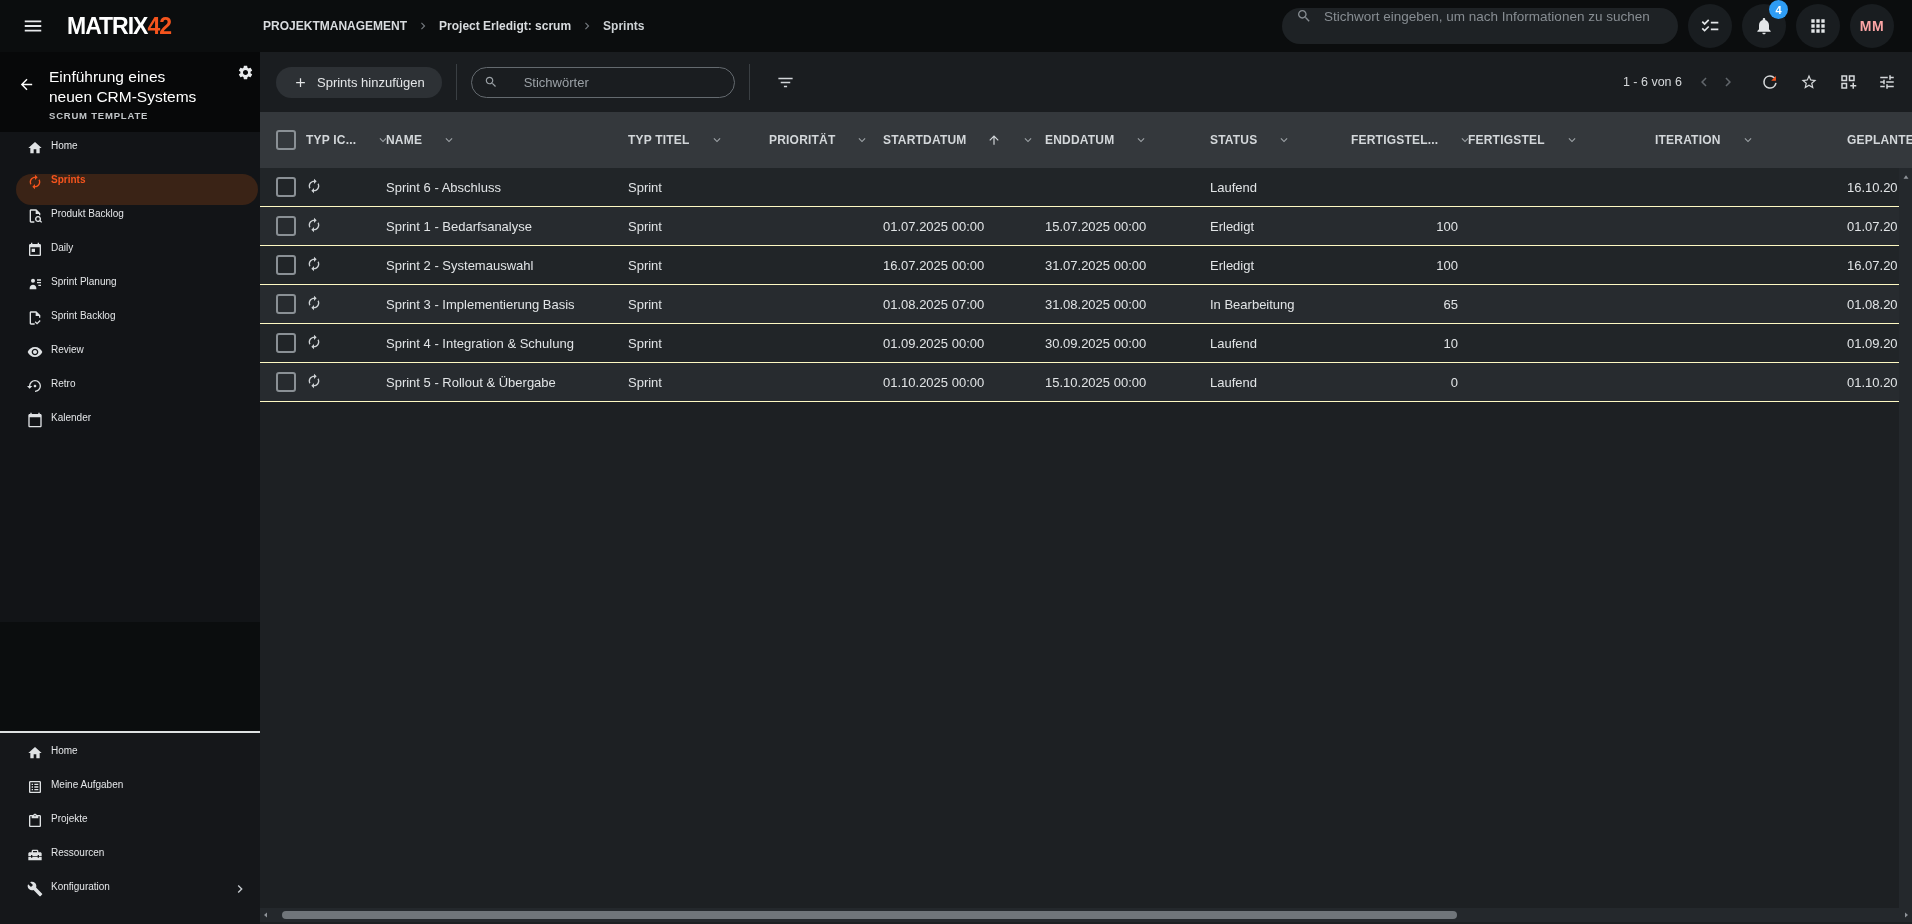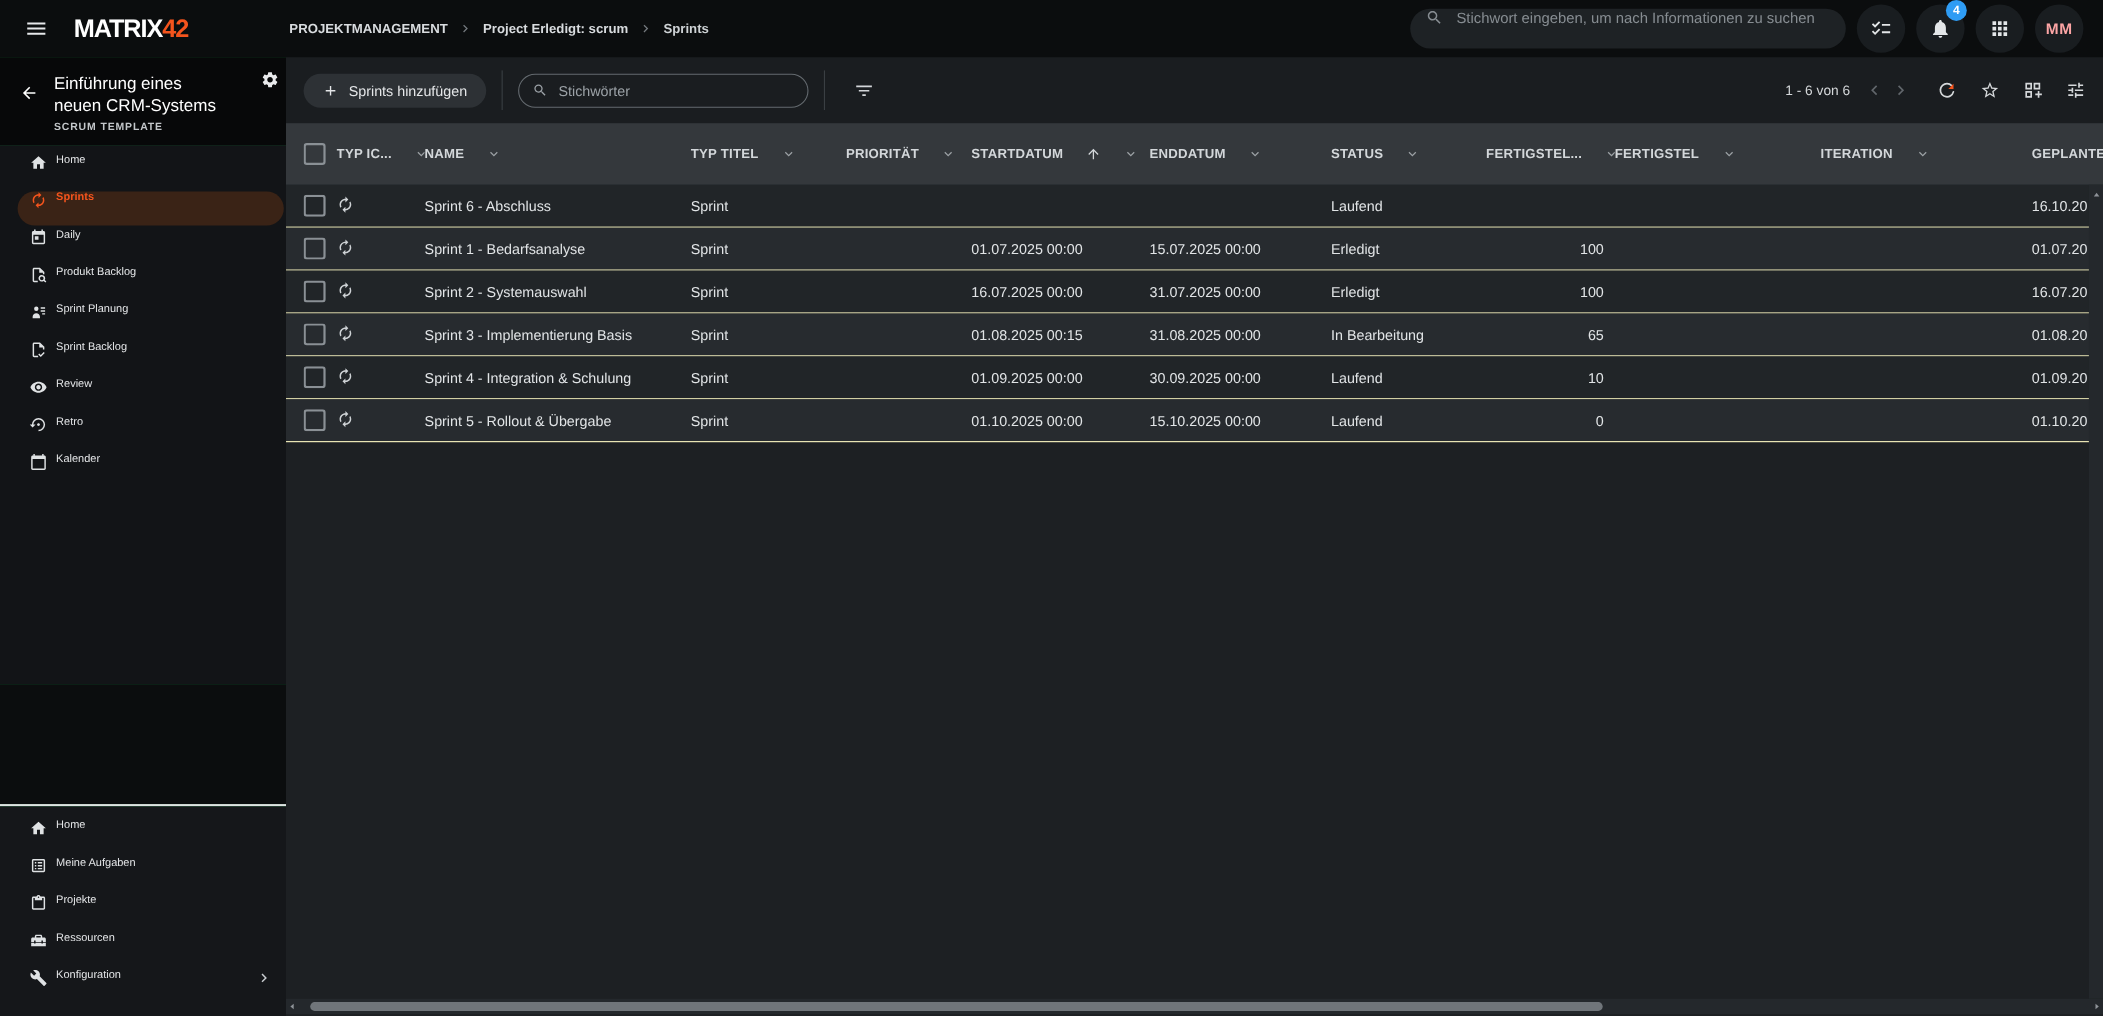--- a/index.html
+++ b/index.html
@@ -58,21 +58,21 @@
   .nav-item.active .ic{color:#f4541d;}
   .nav-item .submenu-arrow{margin-left:auto;color:#c8ccd0;}
 
   
   .content{position:absolute;left:260px;top:52px;right:0;bottom:0;background:#1d2023;overflow:hidden;}
   .toolbar{height:60px;background:#1a1d20;display:flex;align-items:center;padding:0 16px;}
   .add-btn{height:31px;border-radius:16px;background:#2d3135;color:#e4e6e8;font-size:13px;
     display:flex;align-items:center;gap:9px;padding:0 17px;cursor:pointer;white-space:nowrap;}
   .vdiv{width:1px;height:36px;background:#3a3f43;margin:0 14px;flex:none;}
   .kw-search{width:238px;height:29px;border:1px solid #646a6f;border-radius:16px;
-    display:flex;align-items:center;padding:0 12px;gap:8px;color:#9ba1a6;}
+    display:flex;align-items:center;padding:0 12px;gap:24px;color:#9ba1a6;}
   .kw-search input{flex:1;background:transparent;border:none;outline:none;color:#c6cacd;
     font-size:13px;font-family:inherit;min-width:0;}
   .kw-search input::placeholder{color:#9ba1a6;}
   .filter-btn{margin-left:12px;color:#d3d6d9;cursor:pointer;}
   .tb-spacer{flex:1;}
   .pagination{font-size:12.5px;color:#d5d8da;margin-right:10px;white-space:nowrap;}
   .pg-chev{color:#61666b;cursor:pointer;margin:0 3px;}
   .tb-icon{color:#d5d8da;cursor:pointer;margin-left:21px;}
 
   
@@ -198,33 +198,33 @@
         <span class="ic ic-16">
           <svg viewBox="0 0 24 24" fill="currentColor">
             <path d="M12 6v3l4-4-4-4v3c-4.42 0-8 3.58-8 8 0 1.57.46 3.03 1.24 4.26L6.7 14.8c-.45-.83-.7-1.79-.7-2.8 0-3.31 2.69-6 6-6zm6.76 1.74L17.3 9.2c.44.84.7 1.79.7 2.8 0 3.31-2.69 6-6 6v-3l-4 4 4 4v-3c4.42 0 8-3.58 8-8 0-1.57-.46-3.03-1.24-4.26z"></path>
           </svg>
         </span>
         <span class="nav-label">Sprints</span>
       </div>
       <div class="nav-item">
         <span class="ic ic-16">
           <svg viewBox="0 0 24 24" fill="currentColor">
-            <path d="M19 3h-1V1h-2v2H8V1H6v2H5c-1.11 0-1.99.9-1.99 2L3 19c0 1.1.89 2 2 2h14c1.1 0 2-.9 2-2V5c0-1.1-.9-2-2-2zm0 16H5V8h14v11zM7 10h5v5H7z"></path>
-          </svg>
-        </span>
-        <span class="nav-label">Daily</span>
-      </div>
-      <div class="nav-item">
-        <span class="ic ic-16">
-          <svg viewBox="0 0 24 24" fill="currentColor">
             <path d="M14 2H6c-1.1 0-2 .9-2 2v16c0 1.1.9 2 2 2h5v-2H6V4h7v5h5v2h2V8l-6-6z"></path>
             <path d="M16.5 12a4.5 4.5 0 1 0 2.62 8.16l2.18 2.14 1.4-1.4-2.16-2.17A4.5 4.5 0 0 0 16.5 12zm0 2a2.5 2.5 0 1 1 0 5 2.5 2.5 0 0 1 0-5z"></path>
           </svg>
         </span>
         <span class="nav-label">Produkt Backlog</span>
+      </div>
+      <div class="nav-item">
+        <span class="ic ic-16">
+          <svg viewBox="0 0 24 24" fill="currentColor">
+            <path d="M19 3h-1V1h-2v2H8V1H6v2H5c-1.11 0-1.99.9-1.99 2L3 19c0 1.1.89 2 2 2h14c1.1 0 2-.9 2-2V5c0-1.1-.9-2-2-2zm0 16H5V8h14v11zM7 10h5v5H7z"></path>
+          </svg>
+        </span>
+        <span class="nav-label">Daily</span>
       </div>
       <div class="nav-item">
         <span class="ic ic-16">
           <svg viewBox="0 0 24 24" fill="currentColor">
             <path d="M9 4a3 3 0 1 1 0 6 3 3 0 0 1 0-6zM4 18c0-2.76 2.24-5 5-5s5 2.24 5 5v2H4v-2z"></path>
             <path d="M15 5h6v2h-6zm0 4h6v2h-6zm2 4h4v2h-4z"></path>
           </svg>
         </span>
         <span class="nav-label">Sprint Planung</span>
       </div>
@@ -533,21 +533,21 @@
           <div class="cb"></div>
         </div>
         <div class="cell"><span class="ic ic-16 typ-ic">
             <svg viewBox="0 0 24 24" fill="currentColor">
               <path d="M12 6v3l4-4-4-4v3c-4.42 0-8 3.58-8 8 0 1.57.46 3.03 1.24 4.26L6.7 14.8c-.45-.83-.7-1.79-.7-2.8 0-3.31 2.69-6 6-6zm6.76 1.74L17.3 9.2c.44.84.7 1.79.7 2.8 0 3.31-2.69 6-6 6v-3l-4 4 4 4v-3c4.42 0 8-3.58 8-8 0-1.57-.46-3.03-1.24-4.26z"></path>
             </svg>
           </span></div>
         <div class="cell col-name">Sprint 3 - Implementierung Basis</div>
         <div class="cell col-typ_titel">Sprint</div>
         <div class="cell col-prioritaet"></div>
-        <div class="cell col-startdatum">01.08.2025 00:15</div>
+        <div class="cell col-startdatum">01.08.2025 07:00</div>
         <div class="cell col-enddatum">31.08.2025 00:00</div>
         <div class="cell col-status">In Bearbeitung</div>
         <div class="cell col-fertigstellung">65</div>
         <div class="cell col-meilenstein"></div>
         <div class="cell col-iteration"></div>
         <div class="cell col-geplant">01.08.20</div>
       </div>
       <div class="trow">
         <div class="cell">
           <div class="cb"></div>

